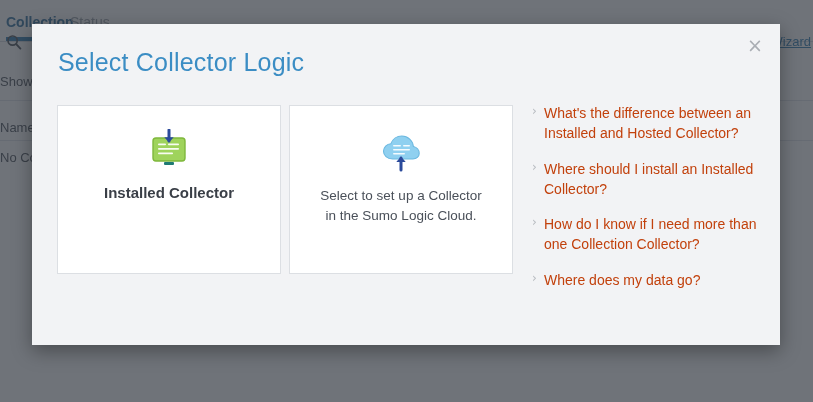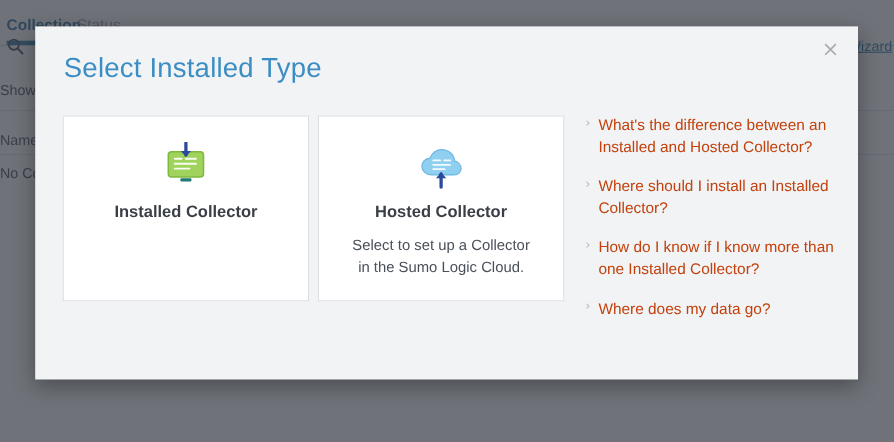--- a/index.html
+++ b/index.html
@@ -248,21 +248,21 @@
   <div class="bg-hairline" style="top:140px"></div>
   <div class="bg-row-item">No Collectors</div>
 </div>
 
 <div id="modal-overlay"></div>
 
 <div id="modal">
 
   <div id="close-button">×</div>
 
-  <div id="modal-title">Select Installed Type</div>
+  <div id="modal-title">Select Collector Logic</div>
 
   <div id="cards">
 
     <div class="card">
       <div class="card-icon">
         <svg width="46" height="44" viewBox="0 0 46 44" aria-hidden="true">
           <rect x="7" y="9" width="32" height="23" rx="3" fill="#9fd35c" stroke="#7fb83c" stroke-width="1.4"></rect>
           <rect x="12" y="14.5" width="8" height="1.7" rx="0.8" fill="#ffffff" opacity="0.92"></rect>
           <rect x="22" y="14.5" width="11" height="1.7" rx="0.8" fill="#ffffff" opacity="0.92"></rect>
           <rect x="12" y="19" width="21" height="1.7" rx="0.8" fill="#ffffff" opacity="0.92"></rect>
@@ -282,40 +282,39 @@
                    C14.4 10.1 18.8 7 23.8 7 C29.9 7 34.9 11.6 35.4 17.5
                    C38.8 18.2 41.2 21.1 41.2 24.4 C41.2 27.6 38.4 30 35 30 Z" fill="#8fd0f0" stroke="#6db9e0" stroke-width="1.1"></path>
           <rect x="15" y="16" width="8" height="1.6" rx="0.8" fill="#ffffff" opacity="0.9"></rect>
           <rect x="25" y="16" width="7" height="1.6" rx="0.8" fill="#ffffff" opacity="0.9"></rect>
           <rect x="15" y="20" width="17" height="1.6" rx="0.8" fill="#ffffff" opacity="0.9"></rect>
           <rect x="15" y="24" width="12" height="1.6" rx="0.8" fill="#ffffff" opacity="0.9"></rect>
           <path d="M23 41 L23 29" stroke="#2b4a9b" stroke-width="3" stroke-linecap="round"></path>
           <path d="M18.3 33 L23 27.5 L27.7 33 Z" fill="#2b4a9b"></path>
         </svg>
       </div>
-      <div class="card-title">Hosted Collector</div>
       <div class="card-desc">Select to set up a Collector in the Sumo Logic Cloud.</div>
     </div>
   </div>
 
   <div id="faq-panel">
 
     <div class="faq-item">
       <span class="faq-chevron">›</span>
       <span class="faq-text">What's the difference between an Installed and Hosted Collector?</span>
     </div>
 
     <div class="faq-item">
       <span class="faq-chevron">›</span>
       <span class="faq-text">Where should I install an Installed Collector?</span>
     </div>
 
     <div class="faq-item">
       <span class="faq-chevron">›</span>
-      <span class="faq-text">How do I know if I know more than one Installed Collector?</span>
+      <span class="faq-text">How do I know if I need more than one Collection Collector?</span>
     </div>
 
     <div class="faq-item">
       <span class="faq-chevron">›</span>
       <span class="faq-text">Where does my data go?</span>
     </div>
   </div>
 </div>
 
 </body></html>

